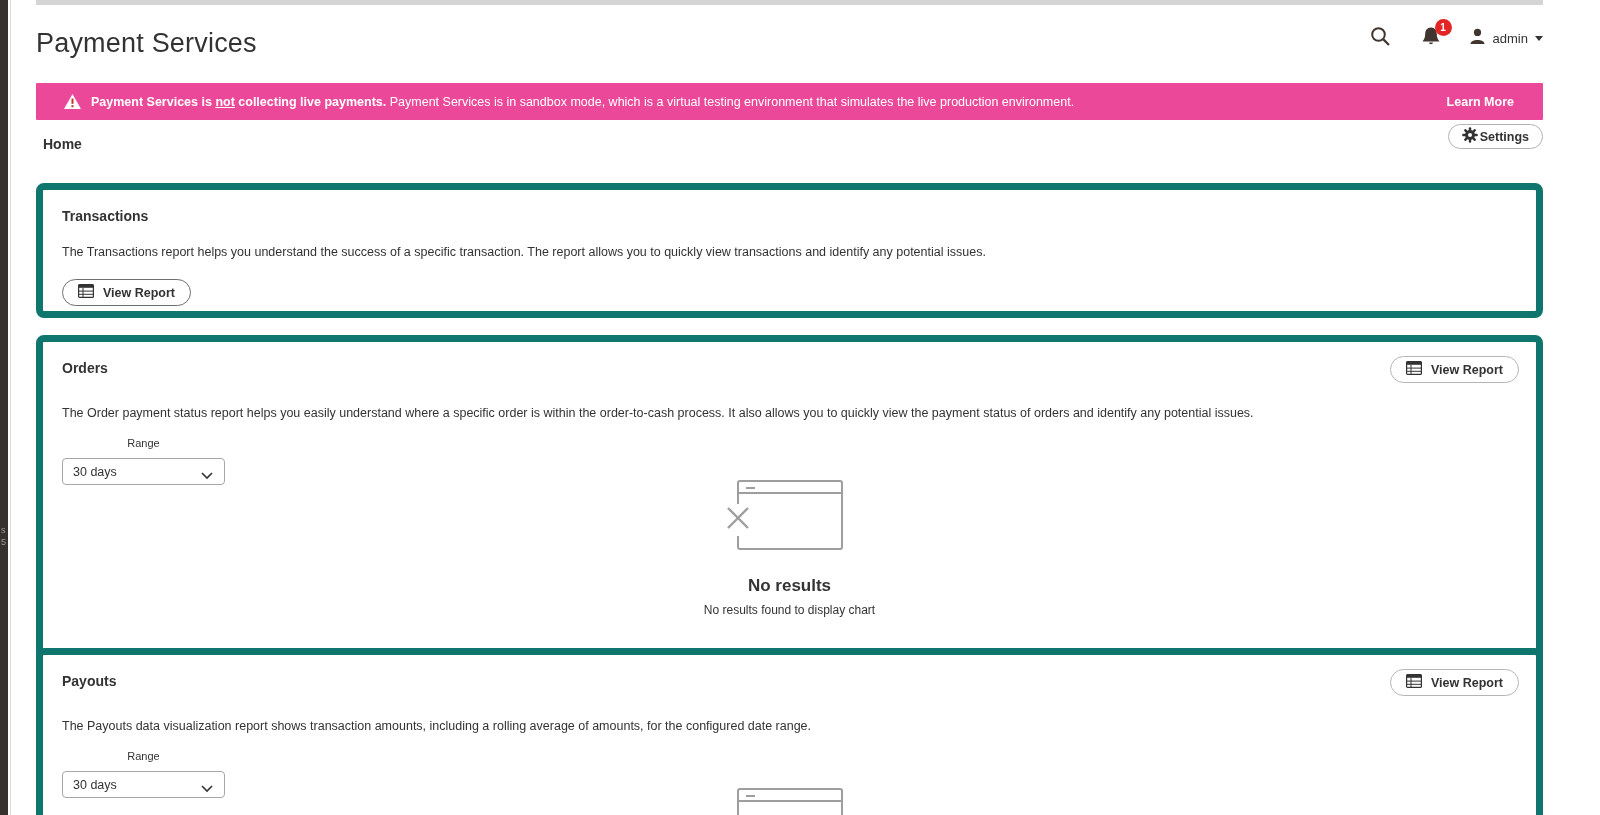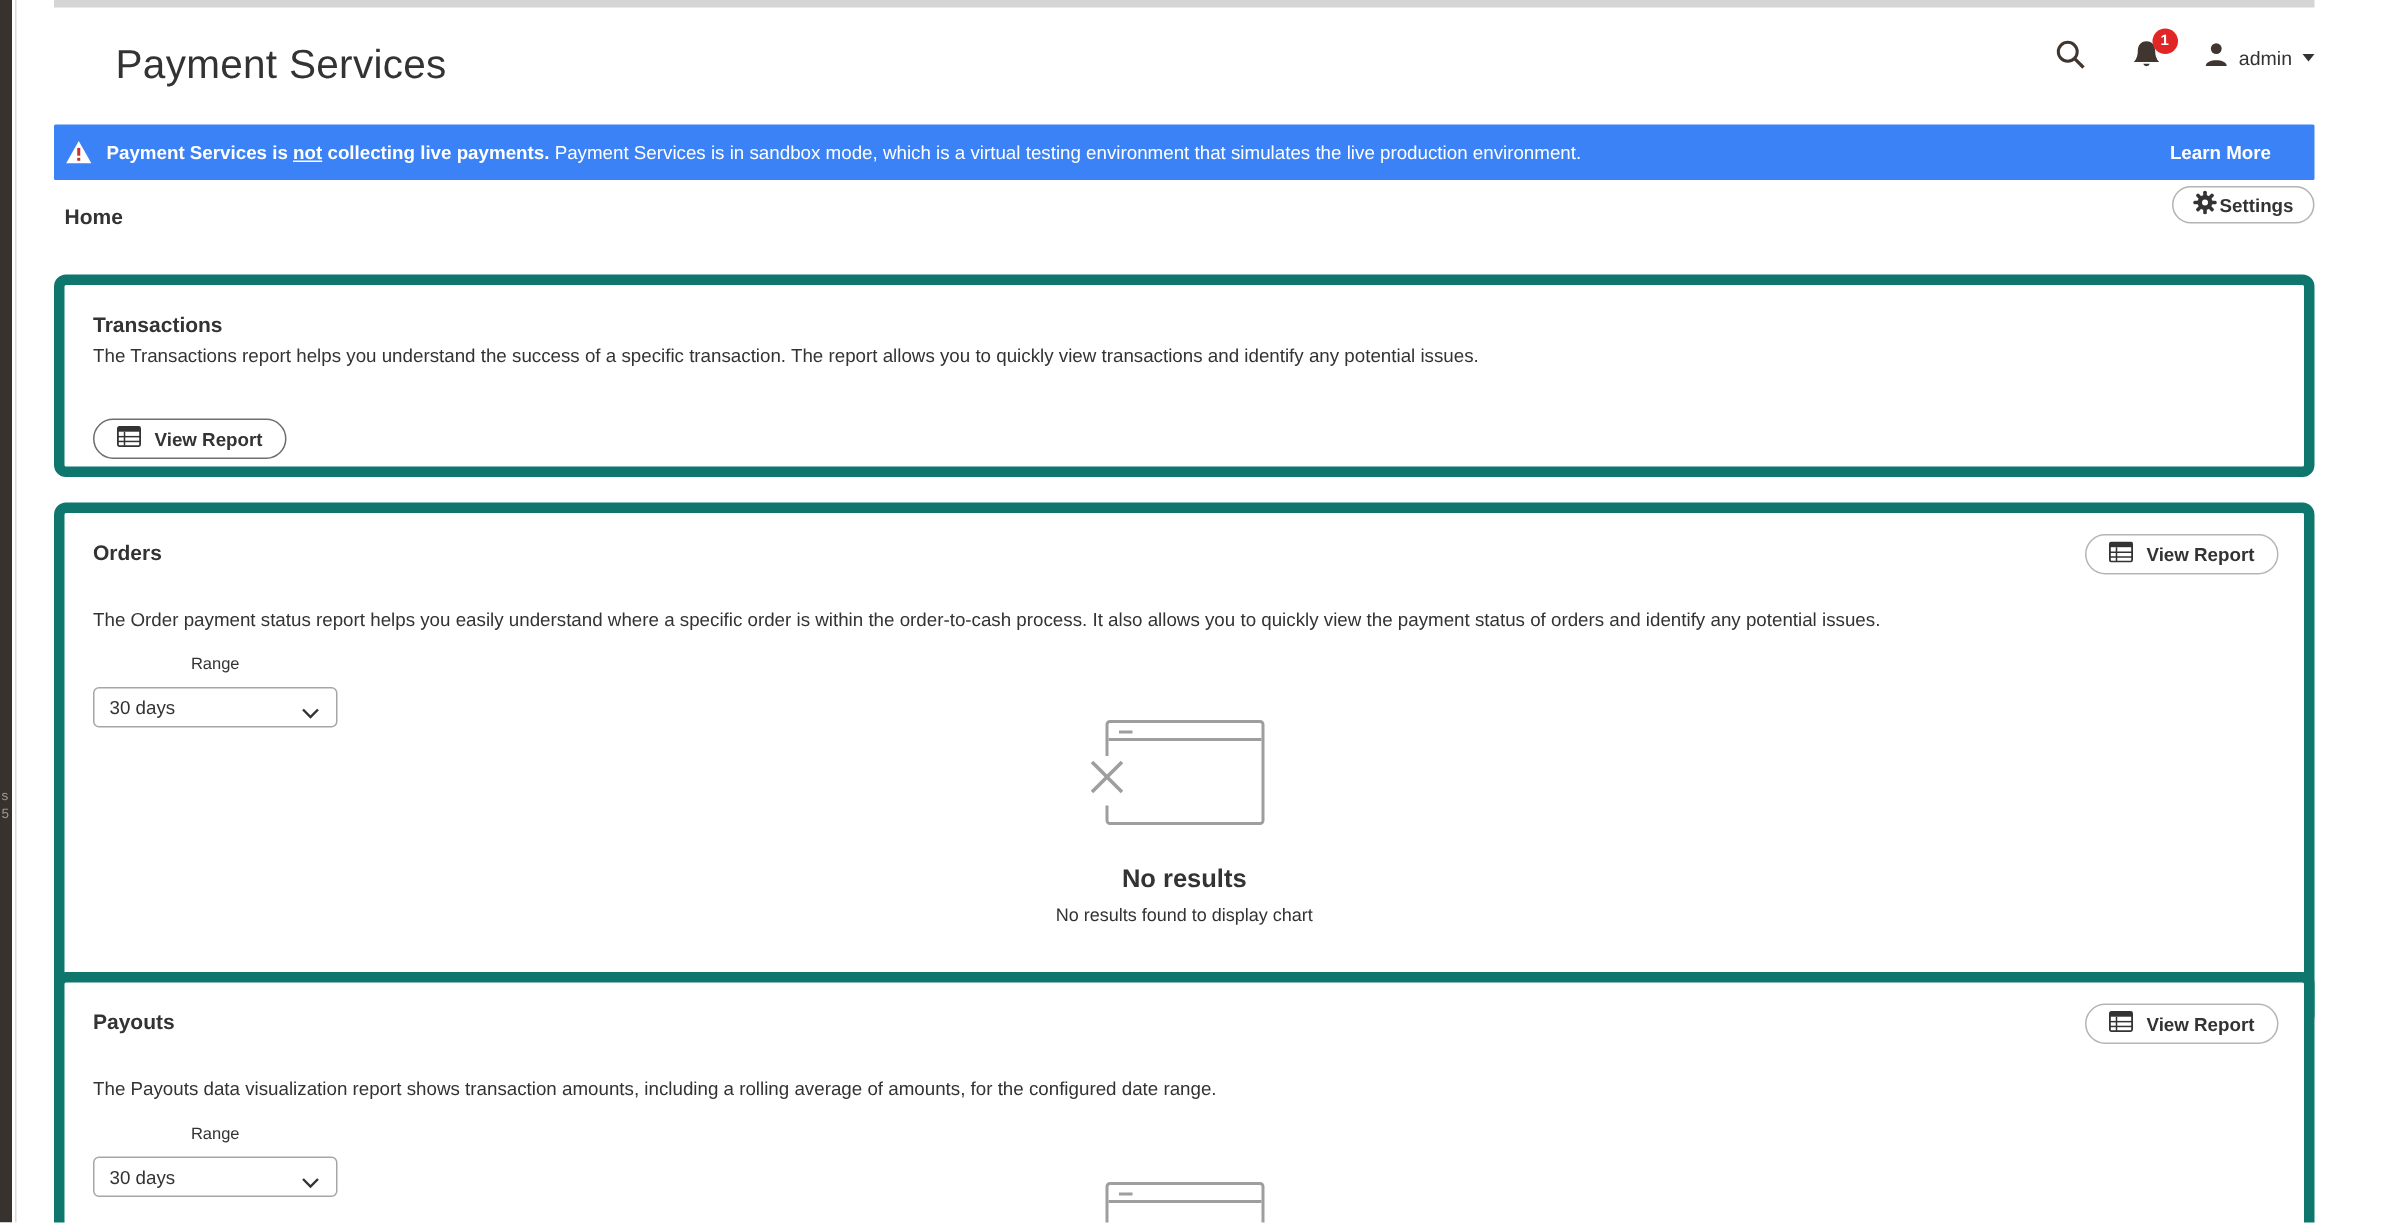--- a/index.html
+++ b/index.html
@@ -6,53 +6,53 @@
   html,body { width:1600px; height:815px; overflow:hidden; background:#fff;
     font-family:"Liberation Sans", sans-serif; color:#333; position:relative; }
 
   
   .side-strip { position:absolute; left:0; top:0; width:8px; height:815px; background:#37322d; overflow:hidden; z-index:5; }
   .side-frag { position:absolute; left:1px; font-size:9px; color:#9d9992; line-height:12px; }
   .side-line { position:absolute; left:10px; top:0; width:1px; height:815px; background:#dcdcdc; }
 
   .top-bar { position:absolute; left:36px; top:0; width:1507px; height:5px; background:#d5d5d5; }
 
-  .page-title { position:absolute; left:36px; top:28px; font-size:27px; font-weight:300; color:#333; letter-spacing:.2px;margin-left:41px; }
+  .page-title { position:absolute; left:36px; top:28px; font-size:27px; font-weight:300; color:#333; letter-spacing:.2px; }
 
   .header-actions { position:absolute; top:24px; right:57px; display:flex; align-items:center; height:28px; }
   .icon-btn { background:none; border:none; cursor:pointer; display:flex; align-items:center; padding:0; }
   .search-btn { margin-right:30px; }
   .bell-wrap { position:relative; margin-right:28px; }
   .badge { position:absolute; top:-7px; right:-11px; min-width:17px; height:17px; border-radius:9px;
     background:#e22626; color:#fff; font-size:10px; font-weight:bold; display:flex; align-items:center; justify-content:center; }
   .user-menu { display:flex; align-items:center; gap:7px; background:none; border:none; cursor:pointer; }
   .user-name { font-size:13px; color:#333; }
   .caret { width:0; height:0; border-left:4px solid transparent; border-right:4px solid transparent; border-top:5px solid #333; }
 
-  .banner { position:absolute; left:36px; top:83px; width:1507px; height:37px; background:#3b82f6; border-radius:1px;
-    display:flex; align-items:center; padding:0 29px 0 8px; color:#fff; font-size:12.5px; }
+  .banner { position:absolute; left:36px; top:83px; width:1507px; height:37px; background:#ec4899; border-radius:1px;
+    display:flex; align-items:center; padding:0 29px 0 28px; color:#fff; font-size:12.5px; }
   .banner .warn { margin-right:10px; flex:0 0 auto; display:flex; }
   .banner b { font-weight:bold; }
   .banner u { text-decoration:underline; }
   .learn-more { margin-left:auto; font-weight:bold; color:#fff; font-size:12.5px; background:none; border:none; cursor:pointer; }
 
   .breadcrumb { position:absolute; left:43px; top:136px; font-size:14px; font-weight:bold; color:#333; }
 
   .settings-btn { position:absolute; right:57px; top:124px; height:25px; display:inline-flex; align-items:center; gap:2px;
     padding:0 13px; background:#fff; border:1px solid #b3b3b3; border-radius:13px; font-size:12.5px; font-weight:bold;
     color:#333; cursor:pointer; font-family:inherit; }
 
   .card { position:absolute; left:36px; width:1507px; background:#fff; border:7px solid #0f766e; border-radius:8px; }
   .card-transactions { top:183px; height:135px; }
   .card-orders { top:335px; height:350px; }
   .card-payouts { top:648px; height:230px; }
 
   .card-title { position:absolute; left:19px; top:18px; font-size:14px; font-weight:bold; color:#333; }
   .card-desc { position:absolute; left:19px; right:30px; font-size:12.5px; color:#333; }
-  .card-transactions .card-desc { top:40px; }
+  .card-transactions .card-desc { top:55px; }
   .card-orders .card-desc { top:64px; }
   .card-payouts .card-desc { top:64px; }
 
   .view-report { display:inline-flex; align-items:center; gap:9px; height:27px; padding:0 15px; background:#fff;
     border-radius:14px; font-size:12.5px; font-weight:bold; color:#333; cursor:pointer; font-family:inherit;justify-content:space-between; }
   .vr-inline { position:absolute; left:19px; top:89px; border:1px solid #6e6e6e; }
   .vr-corner { position:absolute; right:17px; top:14px; border:1px solid #b5b5b5; }
 
   .range-row { position:absolute; left:19px; top:95px; display:flex; align-items:center; gap:9px;flex-direction:column; }
   .range-label { font-size:11px; color:#333; }

